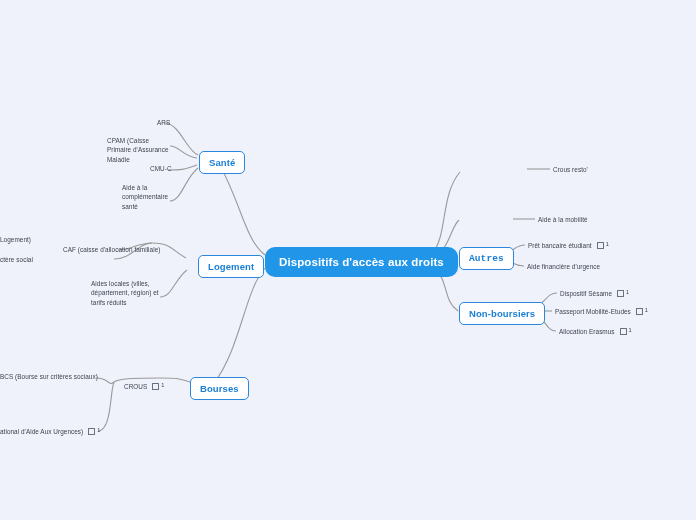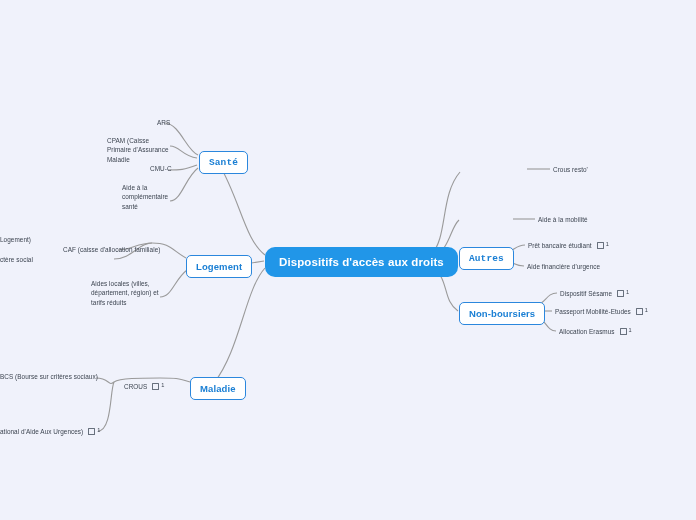--- a/index.html
+++ b/index.html
@@ -135,21 +135,21 @@
 
     <path d="M 535 306 C 546 304 546 293 557 293"></path>
     <path d="M 536 311 L 552 311"></path>
     <path d="M 535 316 C 546 318 546 331 556 331"></path>
   </svg>
 
   <div class="node node-root" style="left:265px; top:247px;">
     <span>Dispositifs d'accès aux droits</span>
   </div>
 
-  <div class="node node-branch" style="left:199px; top:151px;font-family:Liberation Mono, monospace;">
+  <div class="node node-branch" style="left:199px; top:151px;">
     <span>Santé</span>
   </div>
   <div class="node node-leaf" style="left:157px; top:118px;">
     <span class="leaf-row">
         <span class="leaf-text">ARS</span>
       </span>
   </div>
   <div class="node node-leaf" style="left:107px; top:136px; width:68px;">
     <span class="leaf-row">
         <span class="leaf-text">CPAM (Caisse Primaire d'Assurance Maladie</span>
@@ -159,21 +159,21 @@
     <span class="leaf-row">
         <span class="leaf-text">CMU-C</span>
       </span>
   </div>
   <div class="node node-leaf" style="left:122px; top:183px; width:48px;">
     <span class="leaf-row">
         <span class="leaf-text">Aide à la complémentaire santé</span>
       </span>
   </div>
 
-  <div class="node node-branch" style="left:186px; top:255px;">
+  <div class="node node-branch" style="left:198px; top:255px;">
     <span>Logement</span>
   </div>
   <div class="node node-leaf" style="left:0px; top:235px;">
     <span class="leaf-row">
         <span class="leaf-text">Logement)</span>
       </span>
   </div>
   <div class="node node-leaf" style="left:0px; top:255px;">
     <span class="leaf-row">
         <span class="leaf-text">ctère social</span>
@@ -184,21 +184,21 @@
         <span class="leaf-text">CAF (caisse d'allocation familiale)</span>
       </span>
   </div>
   <div class="node node-leaf" style="left:91px; top:279px; width:68px;">
     <span class="leaf-row">
         <span class="leaf-text">Aides locales (villes, département, région) et tarifs réduits</span>
       </span>
   </div>
 
   <div class="node node-branch" style="left:190px; top:377px;">
-    <span>Maladie</span>
+    <span>Bourses</span>
   </div>
   <div class="node node-leaf" style="left:0px; top:372px;">
     <span class="leaf-row">
         <span class="leaf-text">BCS (Bourse sur critères sociaux)</span>
       </span>
   </div>
   <div class="node node-leaf" style="left:124px; top:382px;">
     <span class="leaf-row">
       <span class="leaf-text">CROUS</span>
       <span class="badge">

